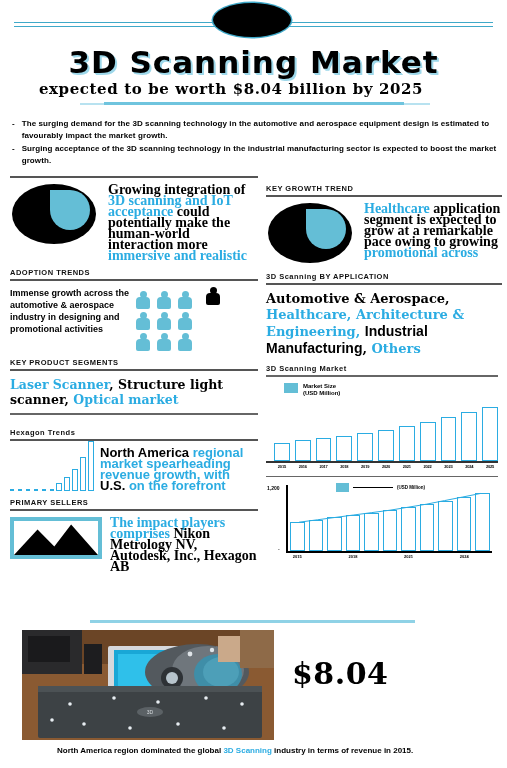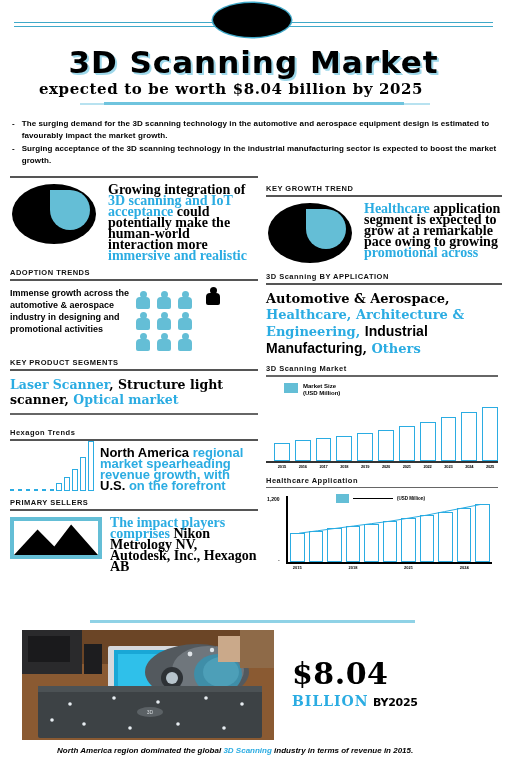--- a/index.html
+++ b/index.html
@@ -130,21 +130,21 @@
   .hc-legtxt{font-size:4.5px;font-weight:bold;}
 
   
   .botdiv{position:absolute;left:90px;top:620px;width:325px;height:2.5px;background:#8fd2e6;}
   .photo{position:absolute;left:22px;top:630px;width:252px;height:110px;overflow:hidden;}
   .bigfig{position:absolute;left:292px;top:658px;width:200px;}
   .bignum{font-family:"DejaVu Serif",serif;font-weight:bold;font-size:30px;letter-spacing:.5px;line-height:32px;}
   .bigsub{margin-top:2px;}
   .bigsub .bill{font-family:"DejaVu Serif",serif;font-weight:bold;font-size:14px;color:#2bace2;letter-spacing:1px;}
   .bigsub .by{font-family:"DejaVu Sans",sans-serif;font-weight:bold;font-size:11px;color:#000;letter-spacing:-.3px;}
-  .caption{position:absolute;left:57px;top:746px;width:420px;font-size:8px;font-weight:bold;line-height:10.5px;font-style:italic;}
+  .caption{position:absolute;left:57px;top:746px;width:420px;font-size:8px;font-weight:bold;line-height:10.5px;}
   .sp{height:7px;}
 </style>
 </head>
 <body>
 
 <div class="page">
 
   <div class="ornament">
     <div class="orn-line orn-l1"></div>
     <div class="orn-line orn-l2"></div>
@@ -341,21 +341,20 @@
           <div class="xlab">2022</div>
           <div class="xlab">2023</div>
           <div class="xlab">2024</div>
           <div class="xlab">2025</div>
         </div>
     </div>
 
     <div class="sp"></div>
 
     <div class="chartbox">
-      <div class="sechead mixed">Healthcare Application</div>
       <div class="rule thin"></div>
       <div class="hcwrap">
         <div class="hc-leg">
           <div class="hc-legsw"></div>
           <div class="hc-legline"></div>
           <div class="hc-legtxt">(USD Million)</div>
         </div>
         <div class="hc-ylabtop">1,200</div>
         <div class="hc-ylabbot">-</div>
         <div class="hc-yax"></div>
@@ -452,21 +451,17 @@
         <circle cx="202" cy="98" r="1.8"></circle>
           <circle cx="30" cy="90" r="1.8"></circle>
       </g>
       <ellipse cx="128" cy="82" rx="13" ry="5" fill="#5b6165"></ellipse>
       <text x="128" y="84" font-size="5" fill="#d8dde0" text-anchor="middle" font-family="Liberation Sans">3D</text>
     </svg>
   </div>
 
   <div class="bigfig">
     <div class="bignum">$8.04</div>
-    <div class="bigsub">
-      <span class="bill">BILLION</span>
-      <span class="by">BY2025</span>
-    </div>
   </div>
 
   <div class="caption" id="cap-text"><span class="blk">North America region dominated the global </span><span class="teal">3D Scanning </span><span class="blk">industry in terms of revenue in 2015.</span></div>
 
 </div>
 
 </body></html>

